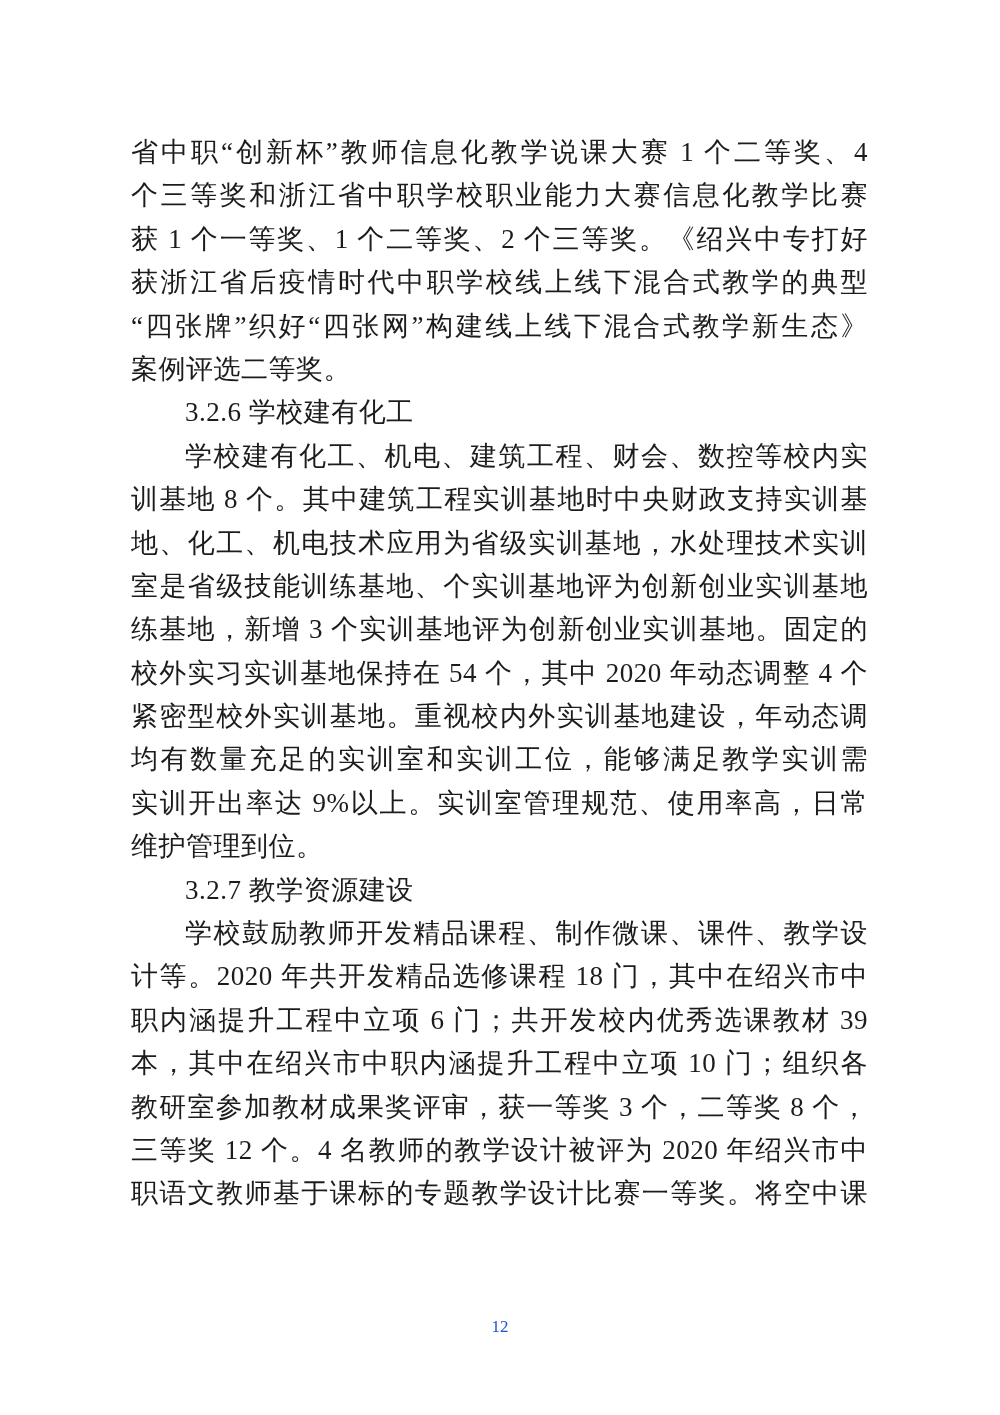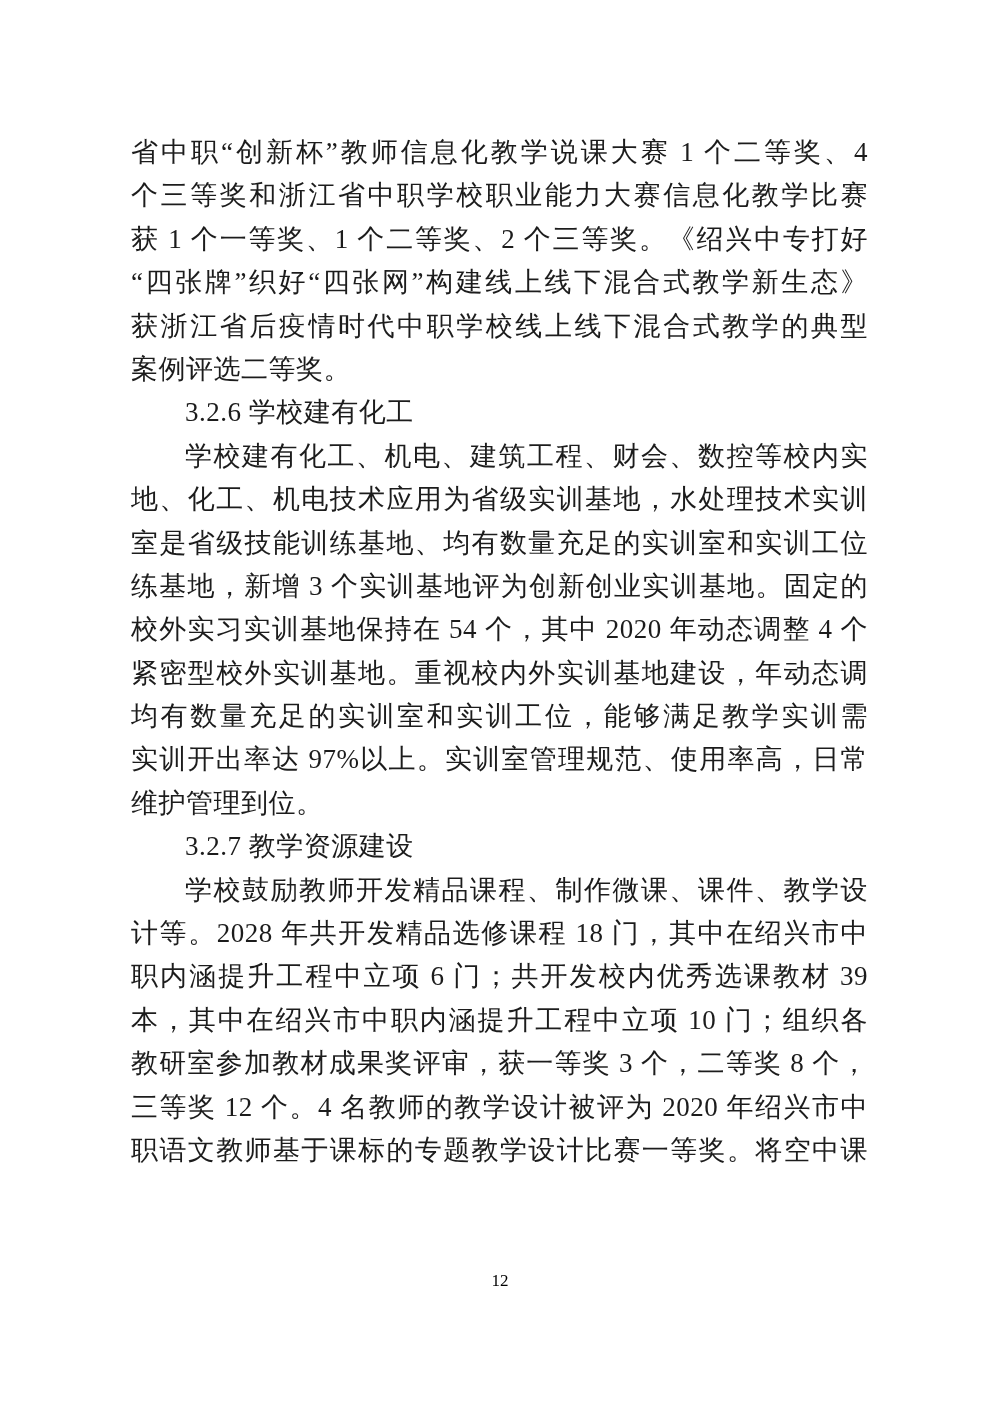--- a/index.html
+++ b/index.html
@@ -40,57 +40,58 @@
     text-indent: 2em;
   }
   .line.heading {
     text-align: left;
     text-align-last: left;
     text-indent: 2em;
   }
   .page-number {
     position: absolute;
     left: 0;
-    top: 1262px;
+    top: 1308px;
     width: 100%;
     text-align: center;
     font-size: 17px;
     line-height: 22px;
-    color: #000000;
+    color: #1d4ed8;
   }
 </style>
 </head>
 <body>
 
 <div class="page">
   <div class="content">
 
     <div class="line">省中职“创新杯”教师信息化教学说课大赛 1 个二等奖、4</div>
     <div class="line">个三等奖和浙江省中职学校职业能力大赛信息化教学比赛</div>
     <div class="line">获 1 个一等奖、1 个二等奖、2 个三等奖。《绍兴中专打好</div>
+    <div class="line">获浙江省后疫情时代中职学校线上线下混合式教学的典型</div>
     <div class="line">“四张牌”织好“四张网”构建线上线下混合式教学新生态》</div>
-    <div class="line">获浙江省后疫情时代中职学校线上线下混合式教学的典型</div>
     <div class="line last">案例评选二等奖。</div>
 
     <div class="line heading">3.2.6 学校建有化工</div>
 
     <div class="line indent">学校建有化工、机电、建筑工程、财会、数控等校内实</div>
+    <div class="line">训基地 8 个。其中建筑工程实训基地时中央财政支持实训基</div>
     <div class="line">地、化工、机电技术应用为省级实训基地，水处理技术实训</div>
-    <div class="line">室是省级技能训练基地、均有数量充足的实训室和实训工位</div>
+    <div class="line">室是省级技能训练基地、个实训基地评为创新创业实训基地</div>
     <div class="line">练基地，新增 3 个实训基地评为创新创业实训基地。固定的</div>
     <div class="line">校外实习实训基地保持在 54 个，其中 2020 年动态调整 4 个</div>
     <div class="line">紧密型校外实训基地。重视校内外实训基地建设，年动态调整</div>
     <div class="line">均有数量充足的实训室和实训工位，能够满足教学实训需求，</div>
-    <div class="line">实训开出率达 97%以上。实训室管理规范、使用率高，日常</div>
+    <div class="line">实训开出率达 9%以上。实训室管理规范、使用率高，日常</div>
     <div class="line last">维护管理到位。</div>
 
     <div class="line heading">3.2.7 教学资源建设</div>
 
     <div class="line indent">学校鼓励教师开发精品课程、制作微课、课件、教学设</div>
-    <div class="line">计等。2028 年共开发精品选修课程 18 门，其中在绍兴市中</div>
+    <div class="line">计等。2020 年共开发精品选修课程 18 门，其中在绍兴市中</div>
     <div class="line">职内涵提升工程中立项 6 门；共开发校内优秀选课教材 39</div>
     <div class="line">本，其中在绍兴市中职内涵提升工程中立项 10 门；组织各</div>
     <div class="line">教研室参加教材成果奖评审，获一等奖 3 个，二等奖 8 个，</div>
     <div class="line">三等奖 12 个。4 名教师的教学设计被评为 2020 年绍兴市中</div>
     <div class="line">职语文教师基于课标的专题教学设计比赛一等奖。将空中课</div>
 
   </div>
 
   <div class="page-number">12</div>
 </div>

